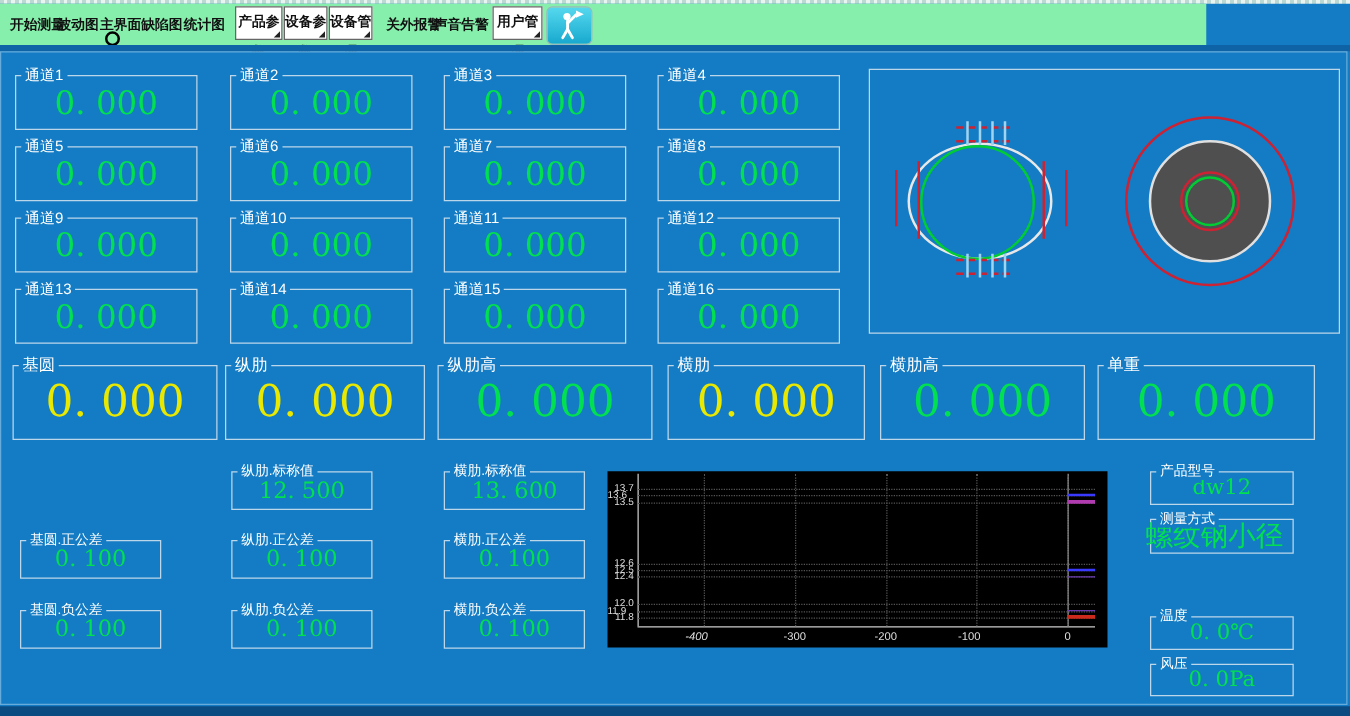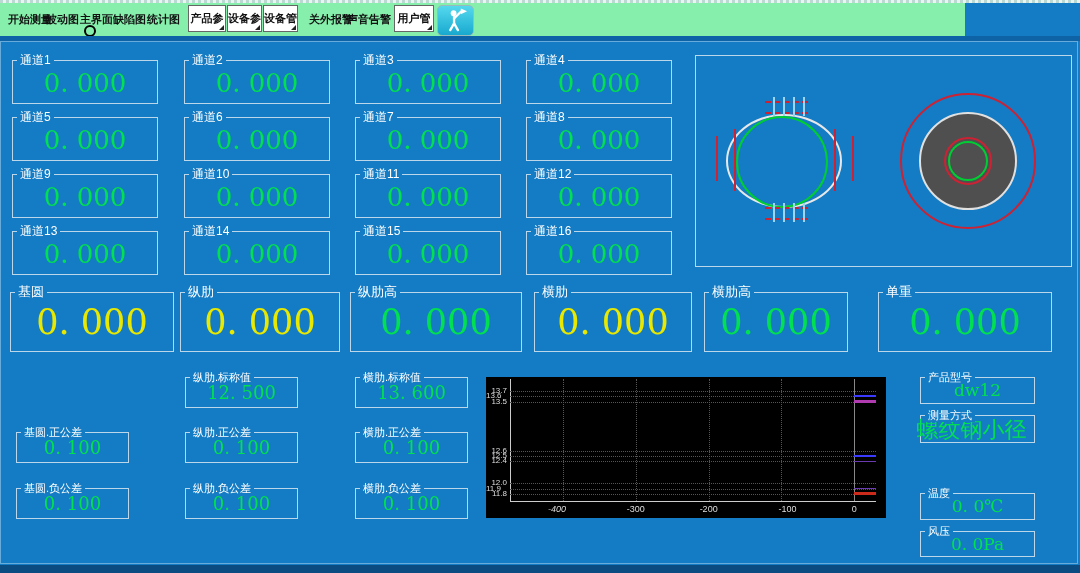--- a/index.html
+++ b/index.html
@@ -202,21 +202,21 @@
       <div class="val yellow">0. 000</div>
     </div>
   <div class="group sm" style="left:350px;top:292px;width:172px;height:60px">
       <span class="glabel">纵肋高</span>
       <div class="val green">0. 000</div>
     </div>
   <div class="group sm" style="left:534px;top:292px;width:158px;height:60px">
       <span class="glabel">横肋</span>
       <div class="val yellow">0. 000</div>
     </div>
-  <div class="group sm" style="left:704px;top:292px;width:144px;height:60px">
+  <div class="group sm" style="left:704px;top:292px;width:164px;height:60px">
       <span class="glabel">横肋高</span>
       <div class="val green">0. 000</div>
     </div>
   <div class="group sm" style="left:878px;top:292px;width:174px;height:60px">
       <span class="glabel">单重</span>
       <div class="val green">0. 000</div>
     </div>
 
   <div class="group pm" style="left:185px;top:377px">
       <span class="glabel">纵肋.标称值</span>
@@ -254,21 +254,21 @@
   <div id="trend-chart">
       <div style="position: absolute; left: 24px; top: 2px; width: 1px; height: 122px; background: rgb(204, 204, 204);"></div>
       <div style="position: absolute; left: 24px; top: 124px; width: 366px; height: 1px; background: rgb(204, 204, 204);"></div>
       <div style="position: absolute; left: 77.1173px; top: 2px; width: 0px; height: 122px; border-left: 1px dotted rgb(85, 85, 85);"></div>
       <div style="position: absolute; left: 62.1173px; top: 127px; width: 30px; text-align: left; color: rgb(221, 221, 221); font-size: 9px; font-style: italic;">-400</div>
       <div style="position: absolute; left: 149.881px; top: 2px; width: 0px; height: 122px; border-left: 1px dotted rgb(85, 85, 85);"></div>
       <div style="position: absolute; left: 134.881px; top: 127px; width: 30px; text-align: center; color: rgb(221, 221, 221); font-size: 9px;">-300</div>
       <div style="position: absolute; left: 222.644px; top: 2px; width: 0px; height: 122px; border-left: 1px dotted rgb(85, 85, 85);"></div>
       <div style="position: absolute; left: 207.644px; top: 127px; width: 30px; text-align: center; color: rgb(221, 221, 221); font-size: 9px;">-200</div>
       <div style="position: absolute; left: 295.408px; top: 2px; width: 0px; height: 122px; border-left: 1px dotted rgb(85, 85, 85);"></div>
-      <div style="position: absolute; left: 280.408px; top: 127px; width: 30px; text-align: right; color: rgb(221, 221, 221); font-size: 9px;">-100</div>
+      <div style="position: absolute; left: 280.408px; top: 127px; width: 30px; text-align: left; color: rgb(221, 221, 221); font-size: 9px;">-100</div>
       <div style="position: absolute; left: 368.171px; top: 2px; width: 0px; height: 122px; border-left: 1px dotted rgb(85, 85, 85);"></div>
       <div style="position: absolute; left: 353.171px; top: 127px; width: 30px; text-align: center; color: rgb(221, 221, 221); font-size: 9px;">0</div>
       <div style="position: absolute; left: 24px; top: 13.9289px; width: 366px; height: 0px; border-top: 1px dotted rgb(85, 85, 85);"></div>
       <div style="position: absolute; left: 0px; top: 8.92889px; width: 21px; text-align: right; color: rgb(221, 221, 221); font-size: 8px;">13.7</div>
       <div style="position: absolute; left: 24px; top: 19.3511px; width: 366px; height: 0px; border-top: 1px dotted rgb(85, 85, 85);"></div>
       <div style="position: absolute; left: 0px; top: 14.3511px; width: 21px; color: rgb(221, 221, 221); font-size: 8px;">13.6</div>
       <div style="position: absolute; left: 24px; top: 24.7733px; width: 366px; height: 0px; border-top: 1px dotted rgb(85, 85, 85);"></div>
       <div style="position: absolute; left: 0px; top: 19.7733px; width: 21px; text-align: right; color: rgb(221, 221, 221); font-size: 8px;">13.5</div>
       <div style="position: absolute; left: 24px; top: 73.5733px; width: 366px; height: 0px; border-top: 1px dotted rgb(85, 85, 85);"></div>
       <div style="position: absolute; left: 0px; top: 68.5733px; width: 21px; text-align: right; color: rgb(221, 221, 221); font-size: 8px;">12.6</div>

